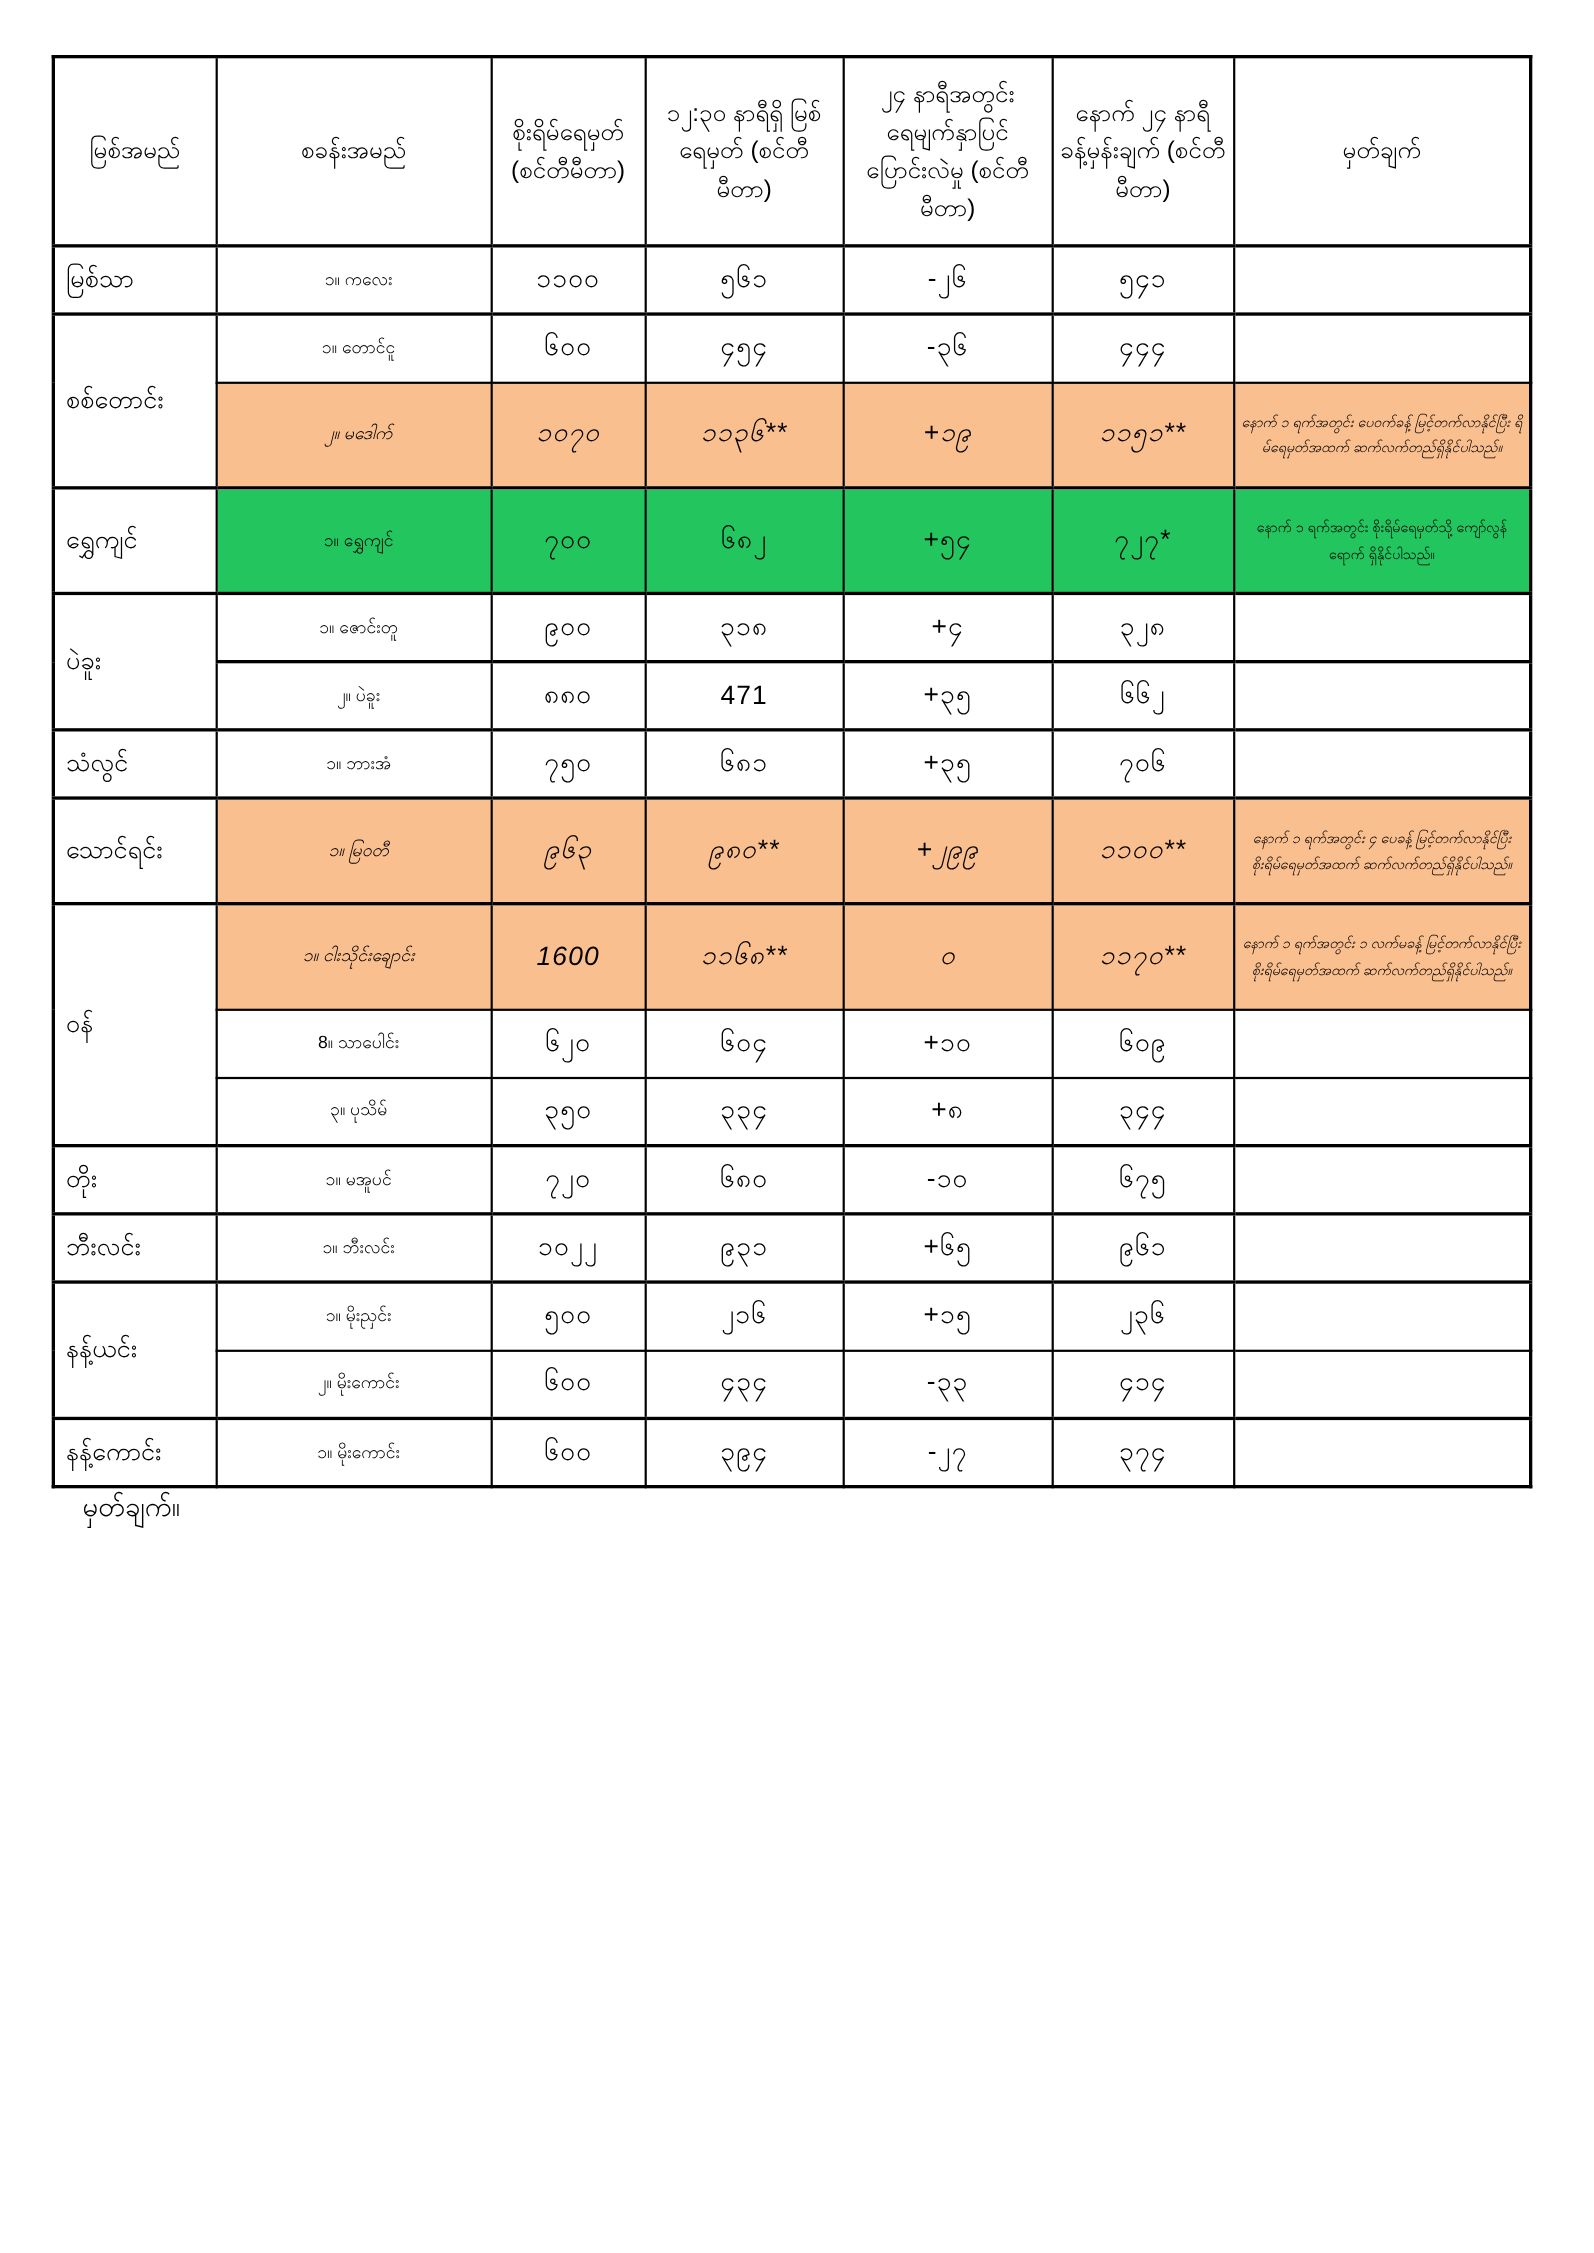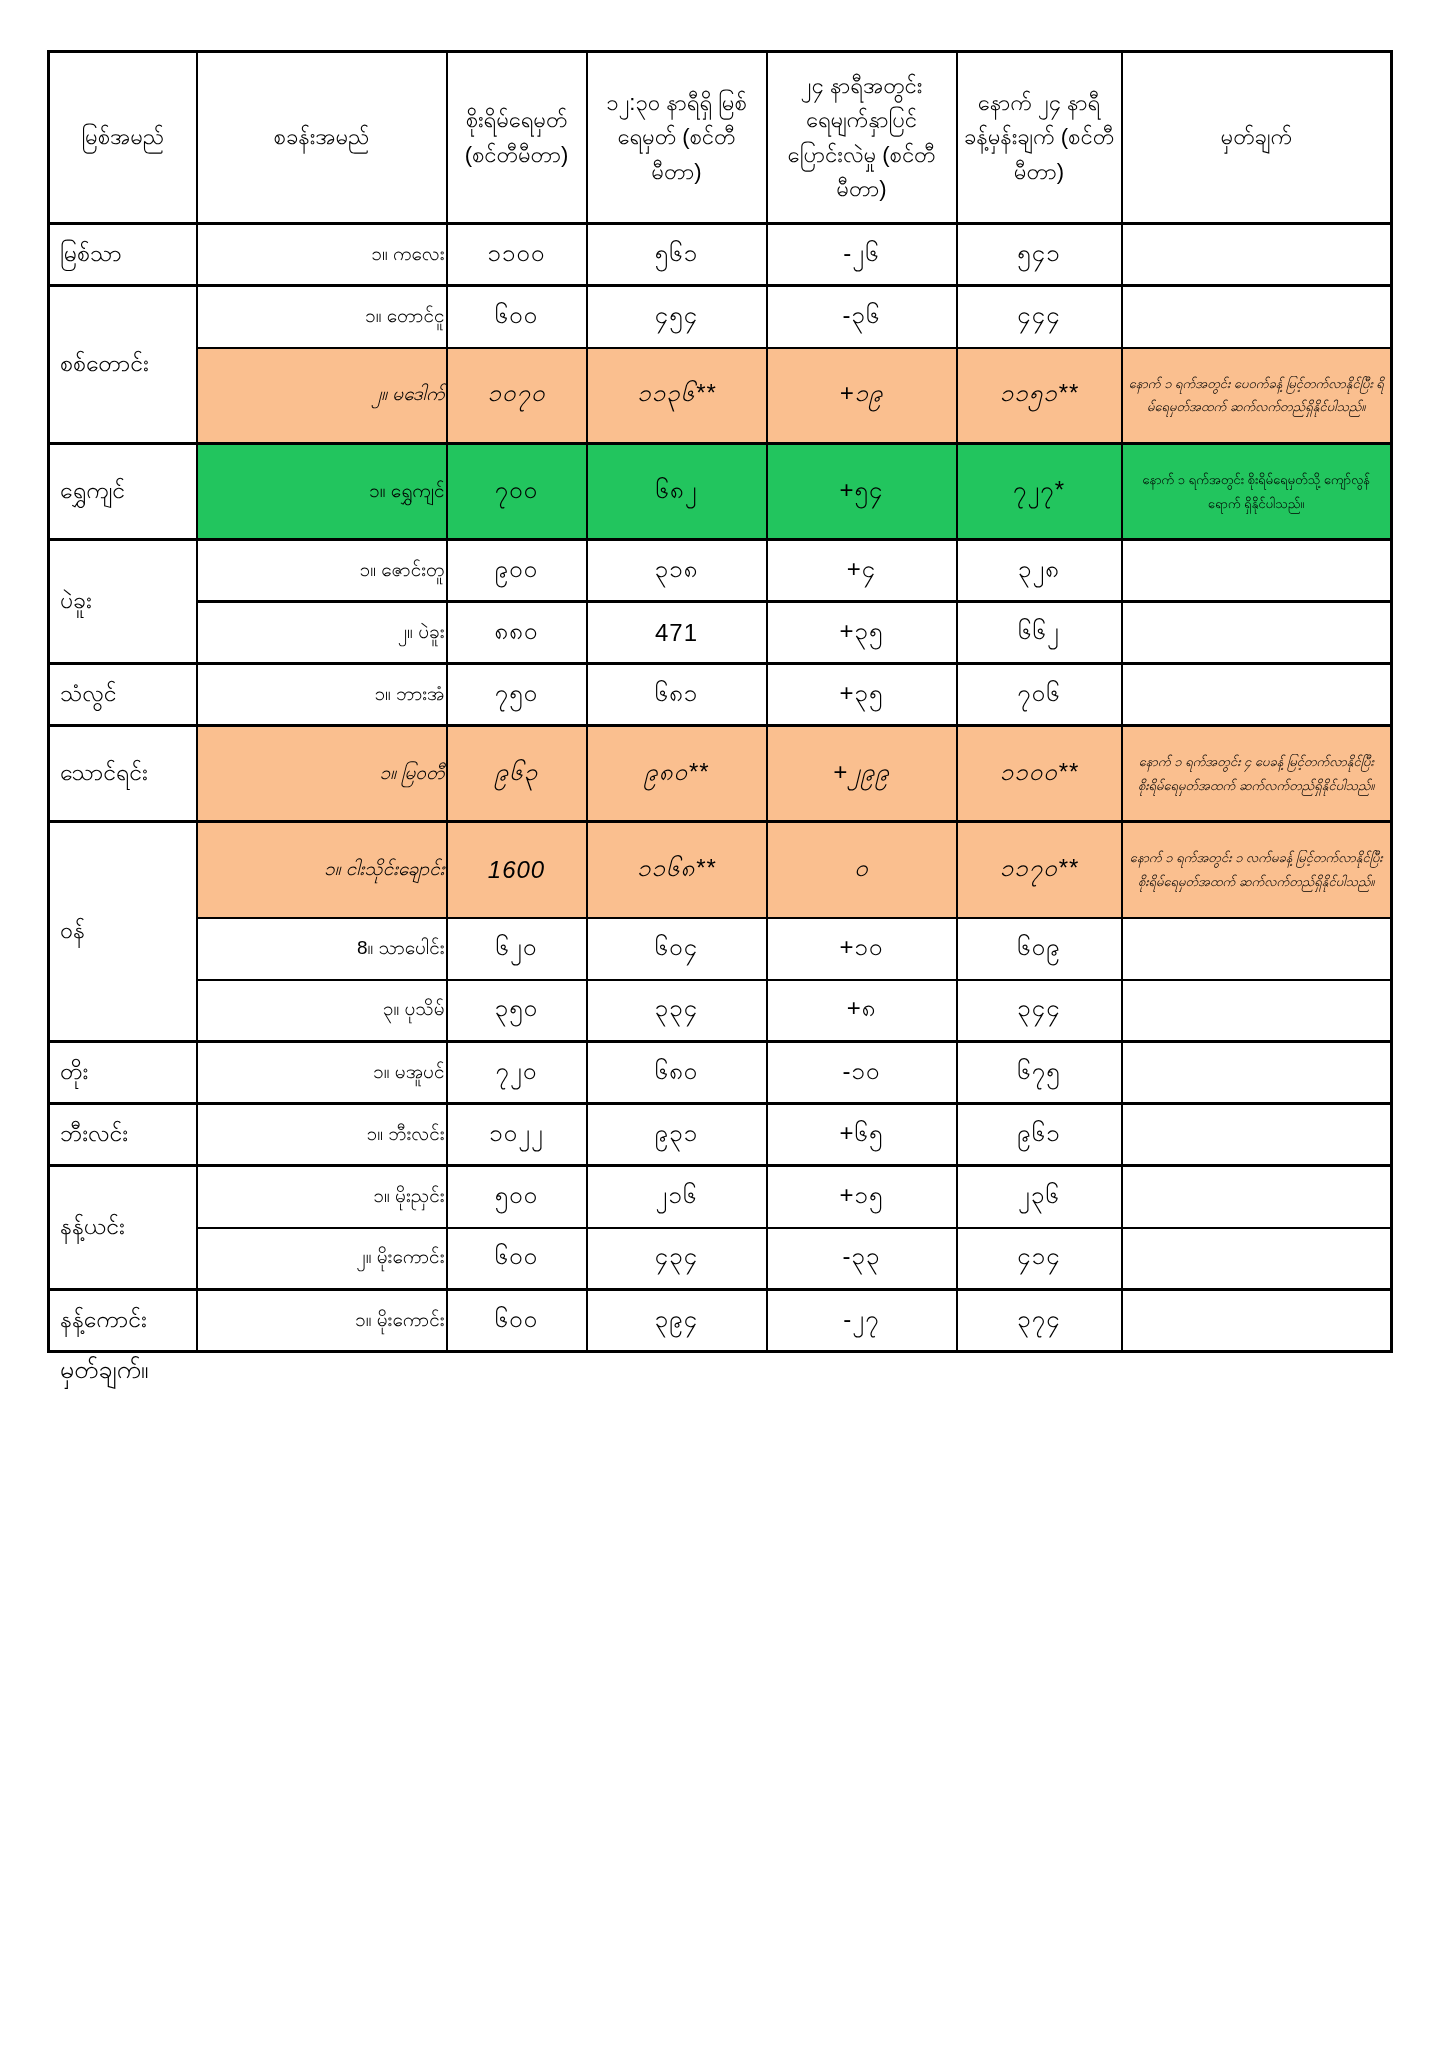--- a/index.html
+++ b/index.html
@@ -11,29 +11,29 @@
     border-collapse:collapse;table-layout:fixed;
     position:absolute;left:47px;top:50px;width:1343px;
     border:3px solid #000;
   }
   th,td{border:2px solid #000;vertical-align:middle;overflow:hidden;}
   th{height:165px;font-size:22px;font-weight:normal;text-align:center;line-height:1.55;padding:2px 6px;}
   tr{height:62px;}
   tr.tall{height:96px;}
   td{text-align:center;}
   td.river{font-size:23px;text-align:left;padding-left:10px;background:#fff;}
-  td.station{font-size:19px;text-align:right;padding-left:10px;}
+  td.station{font-size:16px;text-align:center;padding-left:10px;}
   td.num{font-size:24px;letter-spacing:1px;}
   td.remark{font-size:13px;line-height:1.8;padding:2px 4px;}
   td.gs,th.gs{border-top-width:3px;}
   tr.gs>td{border-top-width:3px;}
   .hl-orange{background:#FABF8F;font-style:italic;}
   .hl-yellow{background:#22c55e;}
   #footer-note{
-    position:absolute;left:60px;top:1353px;width:1320px;
+    position:absolute;left:75px;top:1353px;width:1320px;
     font-size:25px;display:flex;gap:78px;align-items:flex-start;
   }
 </style>
 </head>
 <body>
 
 <div>
   <table>
     <colgroup>
       <col style="width:148px">

